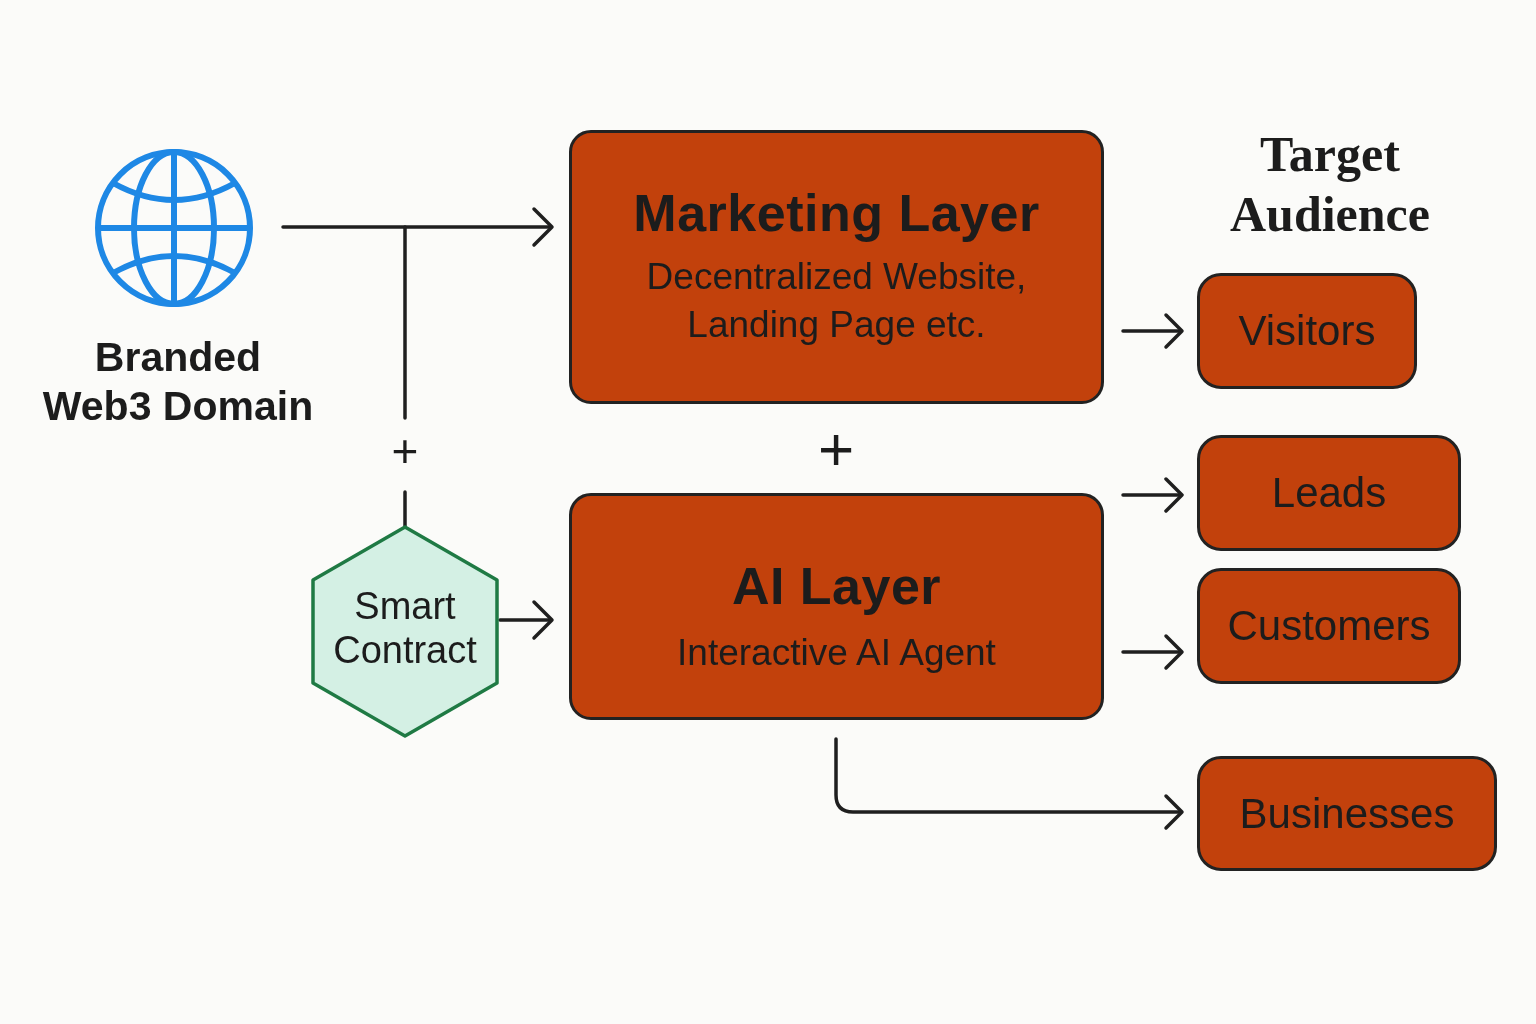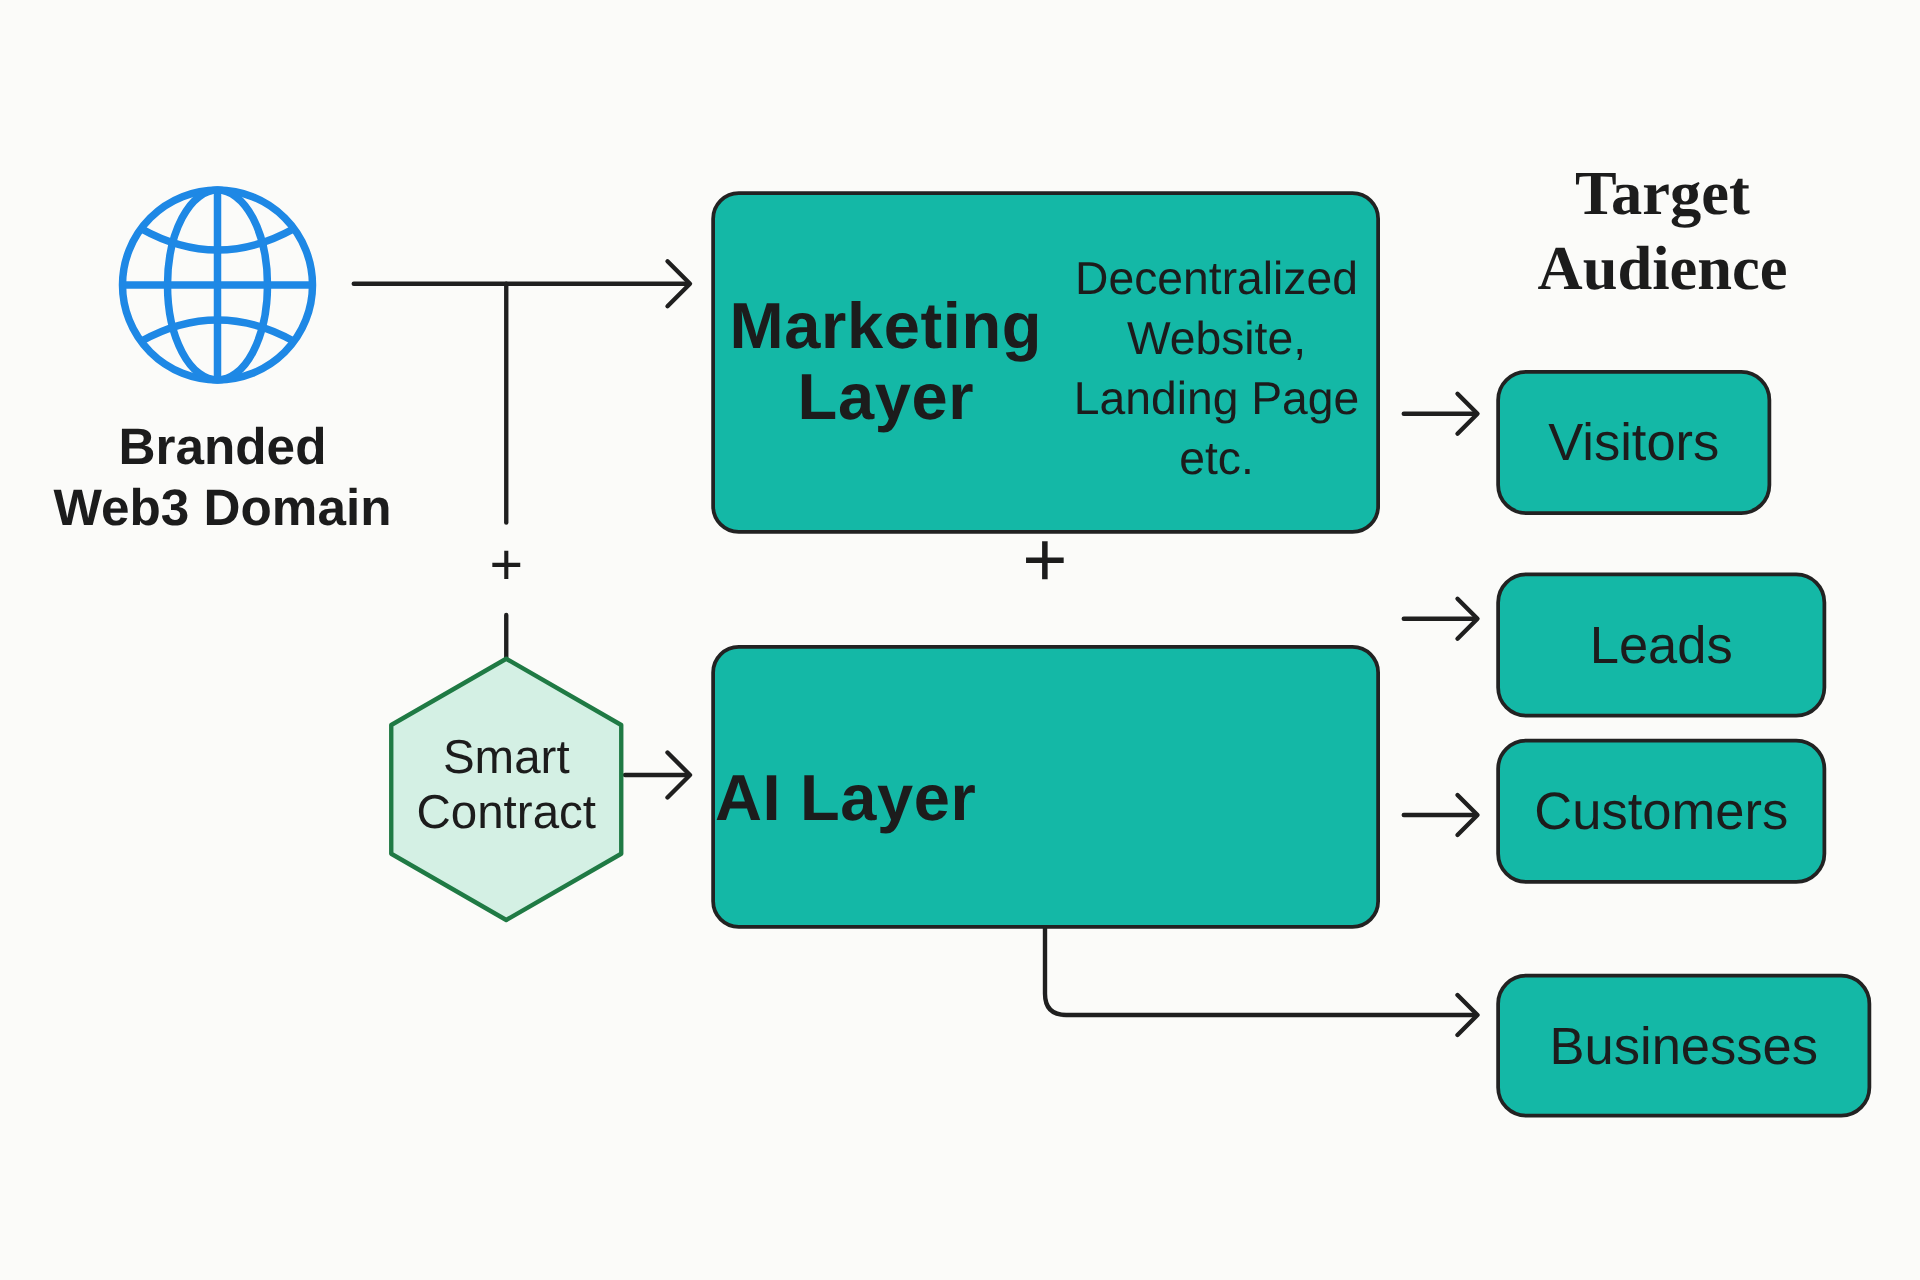--- a/index.html
+++ b/index.html
@@ -9,25 +9,24 @@
     font-family: "Liberation Sans", "DejaVu Sans", sans-serif;
     color: #1c1c1c;
     position: relative;
   }
   .abs { position: absolute; }
   svg.wires { position: absolute; left: 0; top: 0; }
   .box {
     position: absolute;
     border: 3px solid #222;
     border-radius: 22px;
-    background: #14b8a6;
+    background: #c2410c;
     box-sizing: border-box;
-    display: flex; flex-direction: row; align-items: center; justify-content: center;
+    display: flex; flex-direction: column; align-items: center; justify-content: center;
     text-align: center;
-    margin-top: 23px;
   }
   .layer-title { font-size: 52px; font-weight: 700; letter-spacing: 0.5px; line-height: 1.1; }
   .layer-sub { font-size: 37px; line-height: 1.3; margin-top: 10px; }
   .aud-box { font-size: 42px; border-radius: 24px; }
   .heading { font-size: 50px; font-weight: 700; text-align: center; line-height: 1.2; }
   .plus { font-size: 56px; font-weight: 400; line-height: 1; }
 </style>
 </head>
 <body>
 
@@ -84,22 +83,23 @@
 </div>
 
 <div class="box" style="left:569px;top:130px;width:535px;height:274px;">
   <div class="layer-title">Marketing Layer</div>
   <div class="layer-sub">
     <div>Decentralized Website,</div>
     <div>Landing Page etc.</div>
   </div>
 </div>
 
-<div class="box" style="left:569px;top:493px;width:535px;height:227px;justify-content:flex-start;padding-top:21px;">
+<div class="box" style="left:569px;top:493px;width:535px;height:227px;justify-content:flex-start;padding-top:62px;">
   <div class="layer-title">AI Layer</div>
+  <div class="layer-sub" style="margin-top:14px;">Interactive AI Agent</div>
 </div>
 
 <div class="abs heading" style="left:1190px;top:124px;width:280px;font-family:Liberation Serif, serif;">
   <div>Target</div>
   <div>Audience</div>
 </div>
 
 <div class="box aud-box" style="left:1197px;top:273px;width:220px;height:116px;">Visitors</div>
 <div class="box aud-box" style="left:1197px;top:435px;width:264px;height:116px;">Leads</div>
 <div class="box aud-box" style="left:1197px;top:568px;width:264px;height:116px;">Customers</div>

